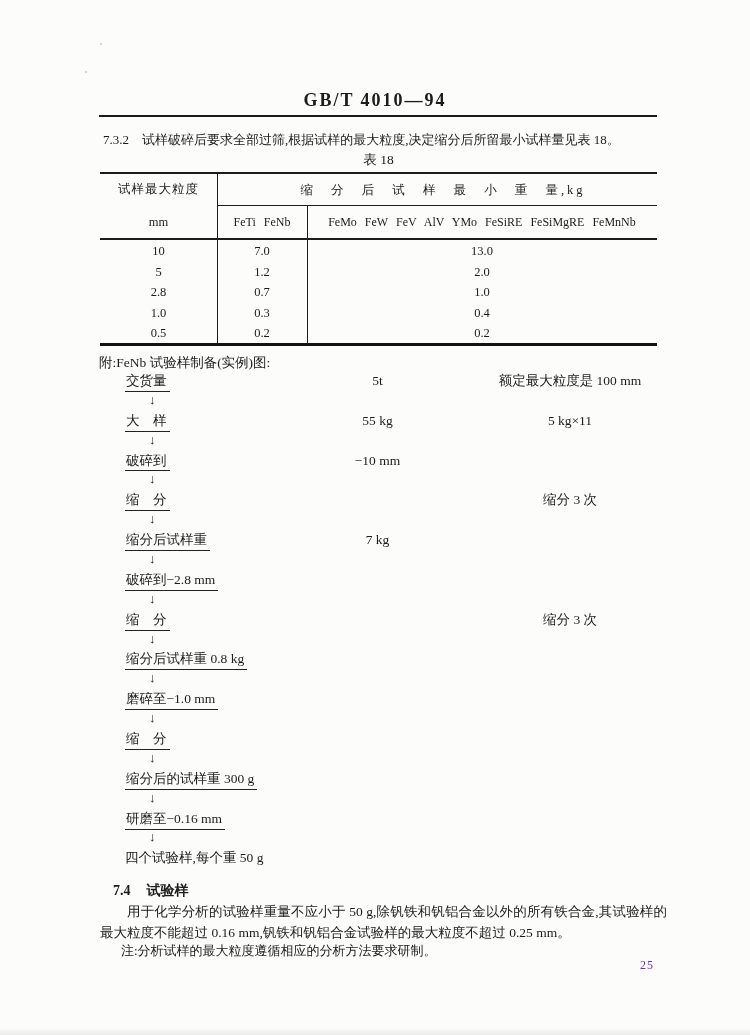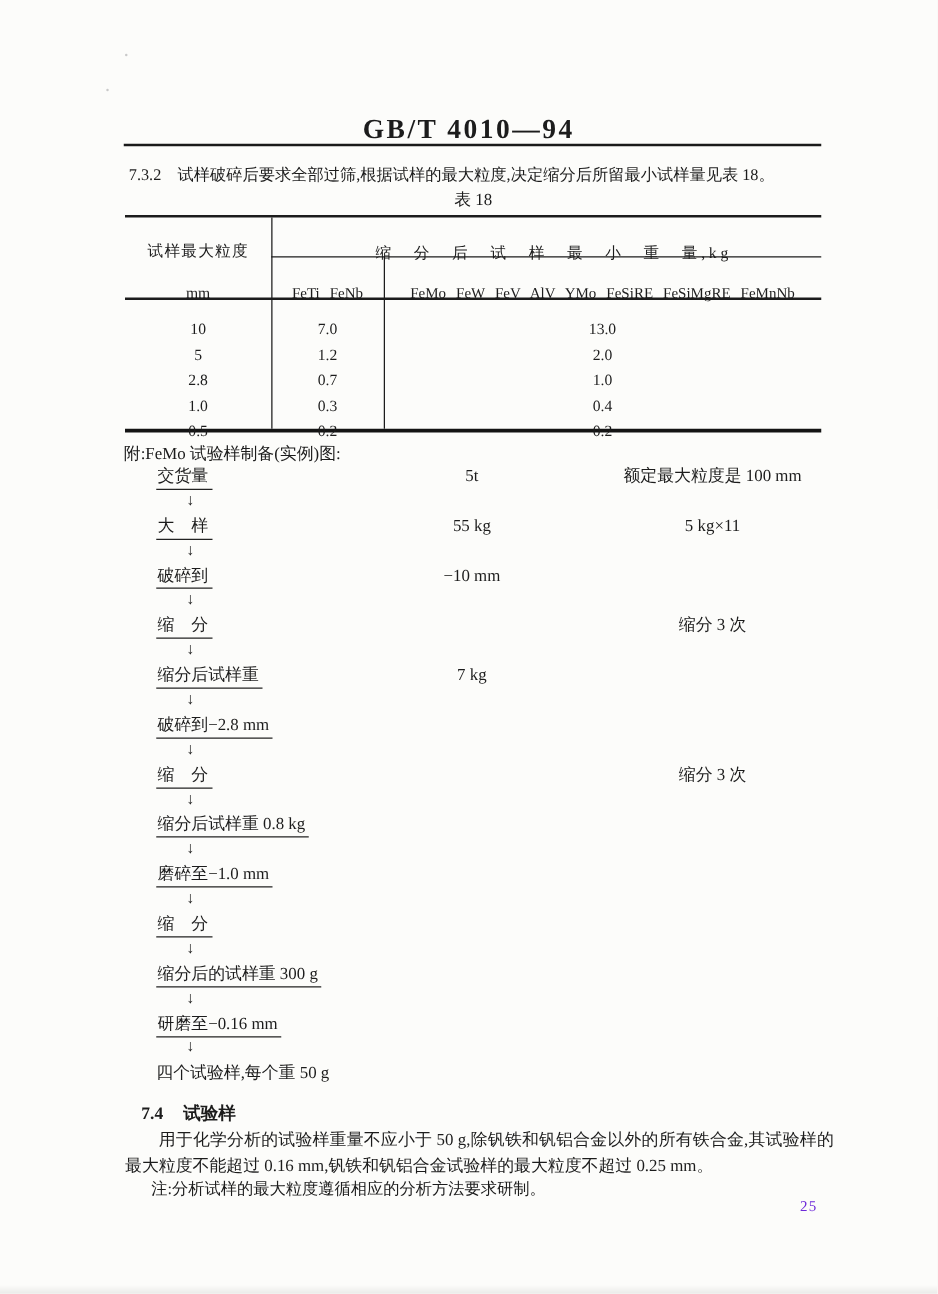--- a/index.html
+++ b/index.html
@@ -12,36 +12,36 @@
     color:#1c1c1c;
   }
   .speck { position:absolute; background:#c9c9c9; border-radius:50%; }
   .speck.a { left:100px; top:43px; width:2px; height:2px; }
   .speck.b { left:85px; top:71px; width:2px; height:2px; }
   .bottom-shade { position:absolute; left:0; bottom:0; width:750px; height:7px;
     background:linear-gradient(to bottom, rgba(0,0,0,0), rgba(0,0,0,0.07)); }
 
   
   .doc-title { position:absolute; top:90px; left:0; width:750px; text-align:center;
-    font-weight:bold; font-size:22px; letter-spacing:2px; }
+    font-weight:bold; font-size:18px; letter-spacing:2px; }
   .head-rule { position:absolute; top:115px; left:99px; width:558px; height:2px; background:#1a1a1a; }
 
   
   .s732 { position:absolute; top:131px; left:103px; width:600px; font-size:13px; white-space:nowrap; }
   .s732 .num { margin-right:13px; }
 
   
   .tcaption { position:absolute; top:151px; left:100px; width:557px; text-align:center; font-size:13.5px; }
   .t18 { position:absolute; top:172px; left:100px; width:557px; height:174px;
     border-top:2px solid #1c1c1c; border-bottom:3px solid #141414; font-size:12.5px; }
   .t18 .v1 { position:absolute; left:117px; top:0; bottom:0; width:1px; background:#1c1c1c; }
   .t18 .v2 { position:absolute; left:207px; top:31px; bottom:0; width:1px; background:#1c1c1c; }
   .t18 .hA { position:absolute; left:117px; right:0; top:31px; height:1px; background:#1c1c1c; }
   .t18 .hB { position:absolute; left:0; right:0; top:64px; height:2px; background:#1c1c1c; }
-  .t18 .cell { position:absolute; text-align:center; white-space:pre;margin-top:12px; }
+  .t18 .cell { position:absolute; text-align:center; white-space:pre; }
   .c1h1 { left:0; top:7px;  width:117px; letter-spacing:1px; }
   .c1h2 { left:0; top:41px; width:117px; }
   .spanh { left:117px; top:8px; width:440px; word-spacing:9px; letter-spacing:3px;padding-left:12px; }
   .c2h  { left:117px; top:41px; width:90px;  font-size:12px; word-spacing:5px; }
   .c3h  { left:207px; top:41px; width:350px; font-size:12px; word-spacing:5px; }
   .bcol1 { left:0;    width:117px; line-height:20.6px; }
   .bcol2 { left:117px; width:90px;  line-height:20.6px; }
   .bcol3 { left:207px; width:350px; line-height:20.6px; }
   .r0 { top:67px; } .r1 { top:87.6px; } .r2 { top:108.2px; } .r3 { top:128.8px; } .r4 { top:149.4px; }
 
@@ -106,21 +106,21 @@
 
     <div class="cell bcol1 r3">1.0</div>
     <div class="cell bcol2 r3">0.3</div>
     <div class="cell bcol3 r3">0.4</div>
 
     <div class="cell bcol1 r4">0.5</div>
     <div class="cell bcol2 r4">0.2</div>
     <div class="cell bcol3 r4">0.2</div>
   </div>
 
-  <div class="flowtitle">附:FeMo 试验样制备(实例)图:</div>
+  <div class="flowtitle">附:FeNb 试验样制备(实例)图:</div>
 
   <div class="flow">
     <div class="fline">
       <span class="flabel u">交货量</span>
       <span class="fmid">5t</span>
       <span class="fright">额定最大粒度是 100 mm</span>
     </div>
     <div class="farrow">↓</div>
 
     <div class="fline">

